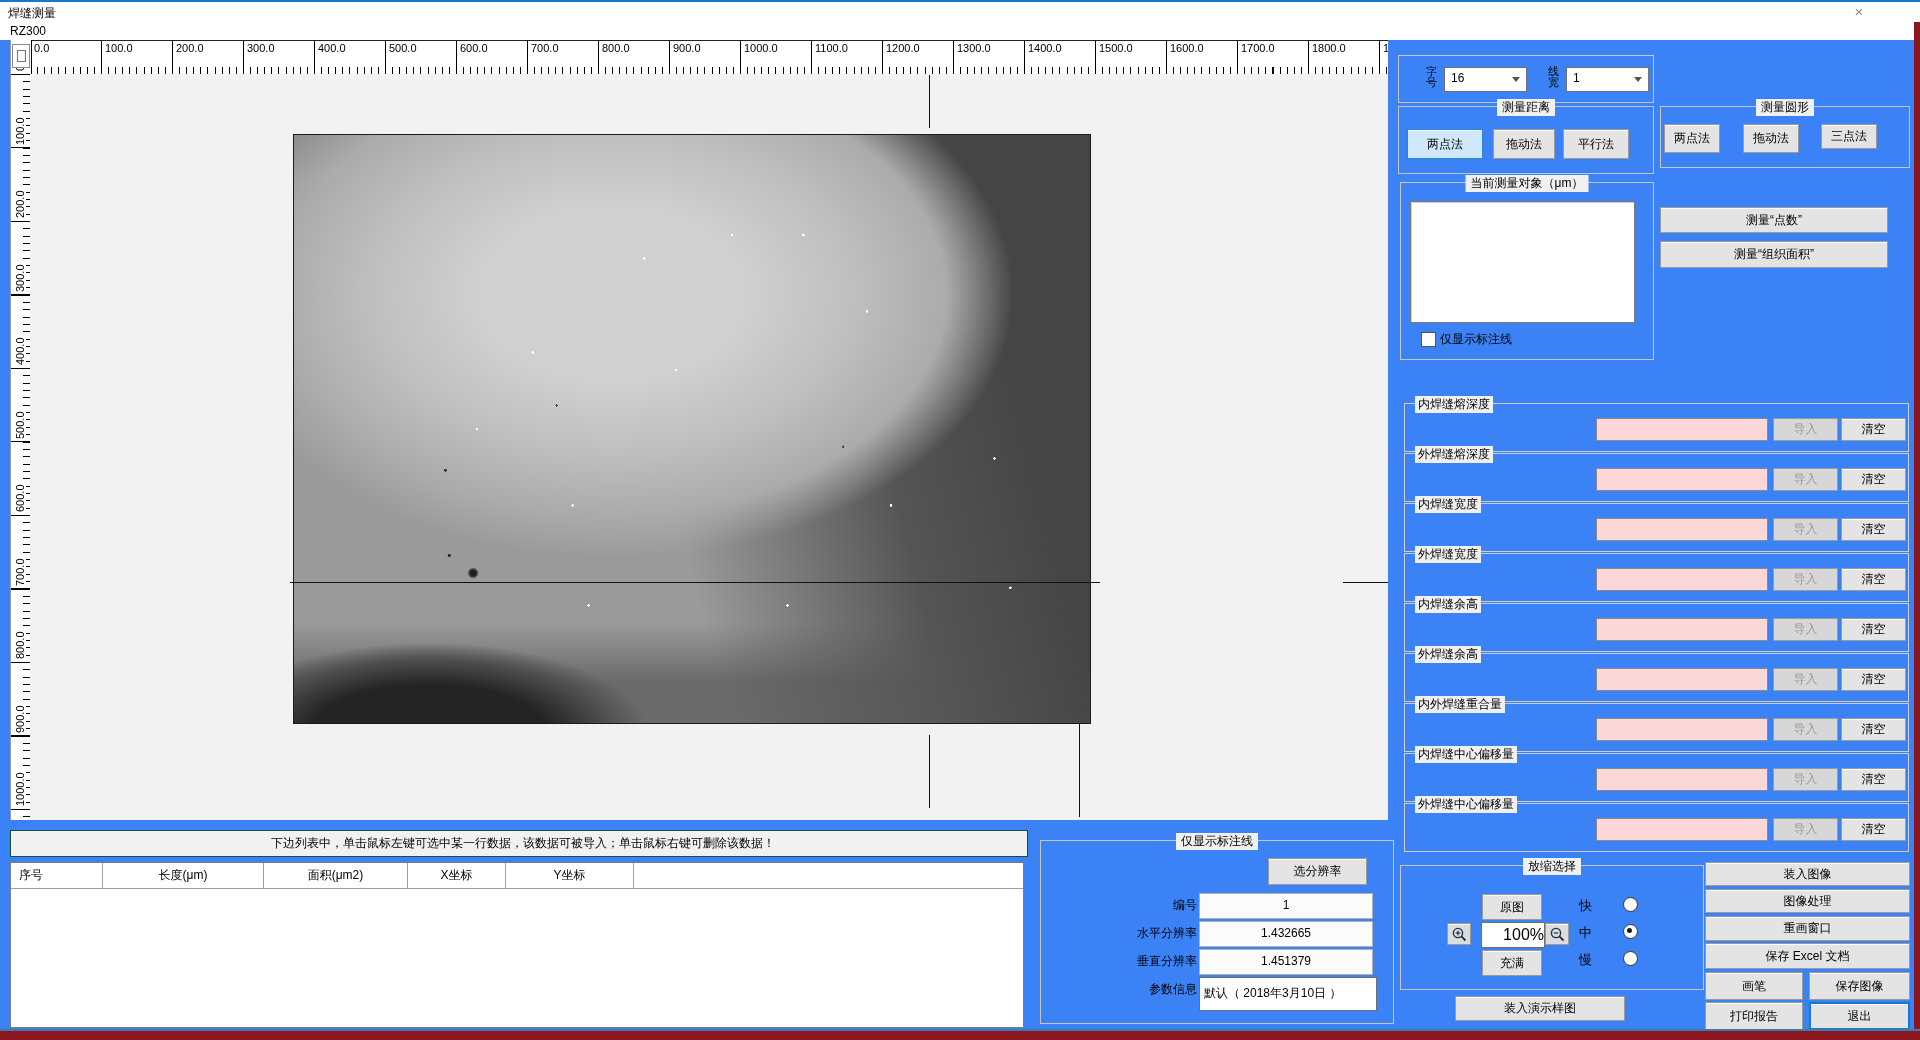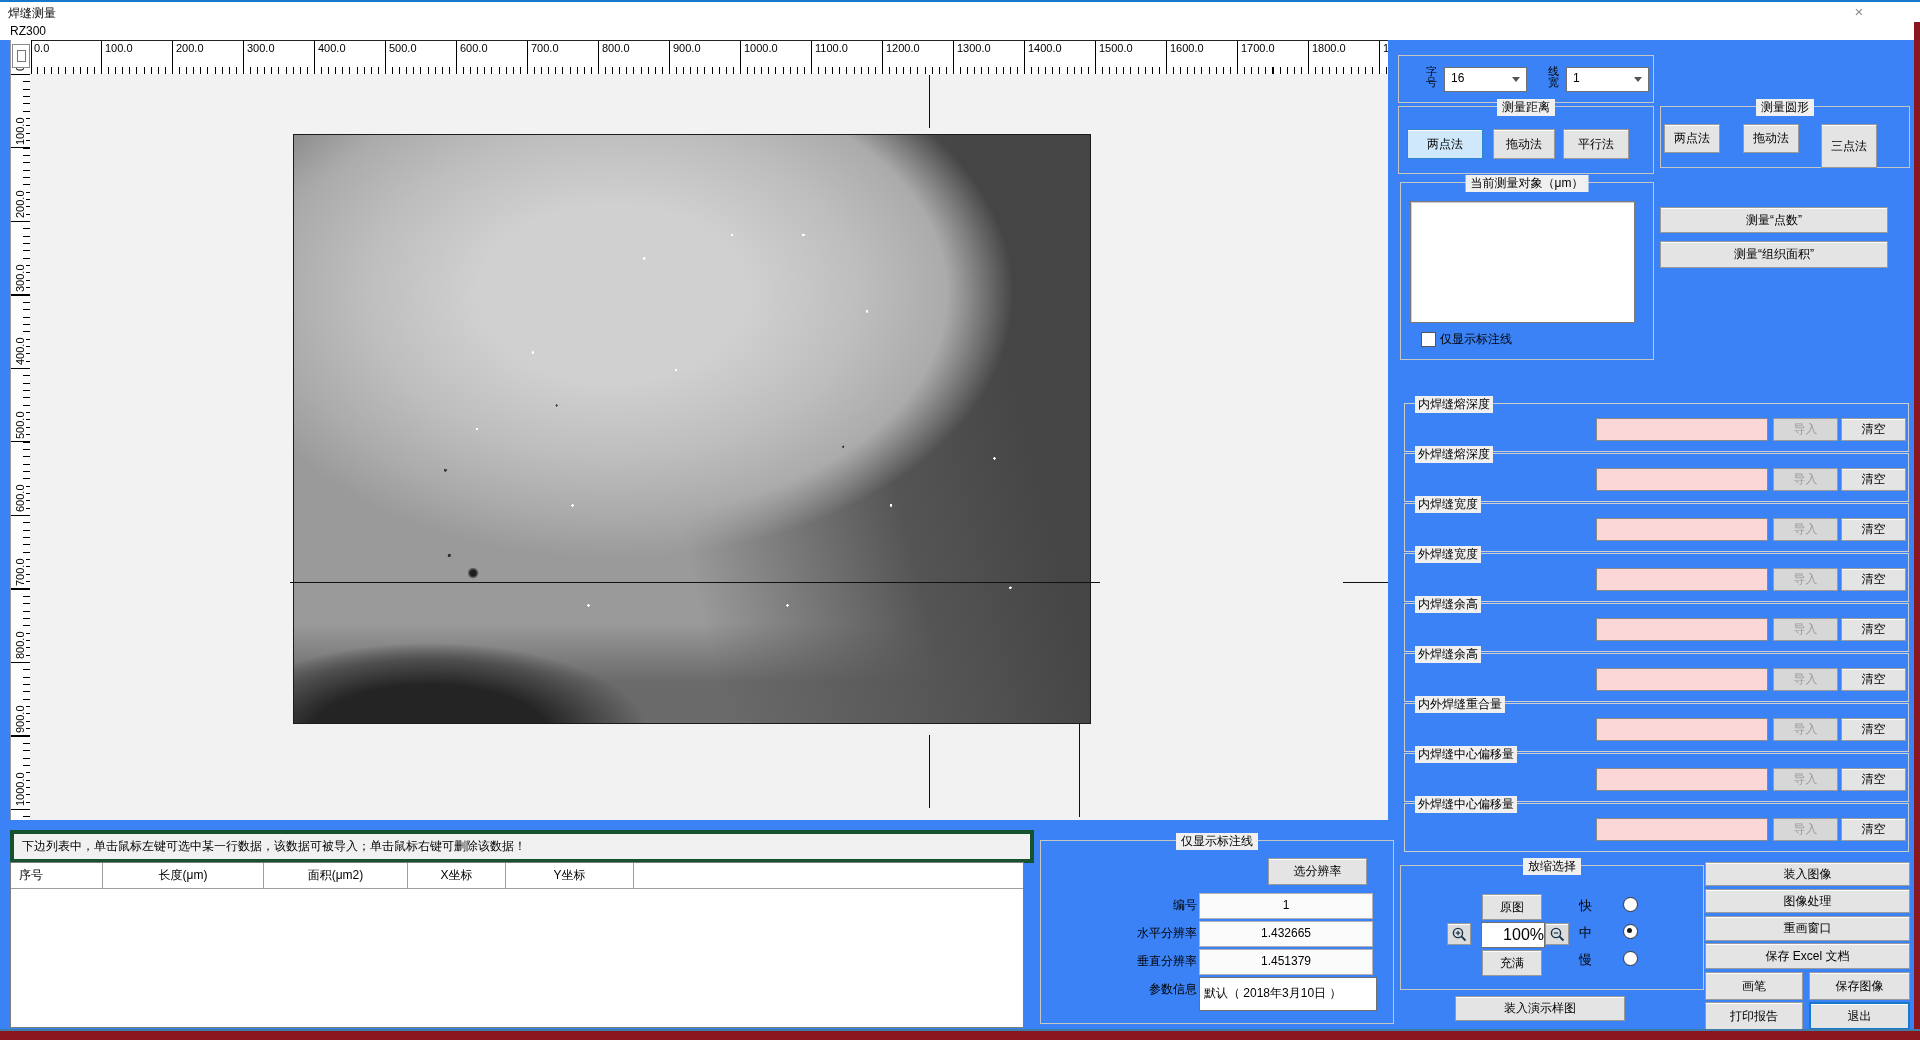--- a/index.html
+++ b/index.html
@@ -81,21 +81,21 @@
   .checkbox{position:absolute;width:13px;height:13px;background:#fff;border:1px solid #555;}
   
   .m-row{position:absolute;left:1404px;width:503px;height:47px;border:1px solid #cecece;}
   .m-label{position:absolute;left:10px;top:-8px;background:#f0f0f0;padding:0 3px;font-size:12px;white-space:nowrap;}
   .m-input{position:absolute;left:191px;top:14px;width:164px;height:21px;background:var(--input_pink);
     border:1px solid #8a8a8a;font-family:inherit;font-size:12px;padding:0 3px;}
   .m-import{left:368px;top:14px;width:65px;height:23px;}
   .m-clear{left:436px;top:14px;width:65px;height:23px;}
   
   .instruction{position:absolute;left:10px;top:830px;width:1008px;height:25px;background:#f1f1f1;
-    border:4px solid #14532d;line-height:24px;padding-left:8px;font-size:12px;}
+    border:1px solid #14532d;line-height:24px;padding-left:8px;font-size:12px;text-align:center;}
   .dtable{position:absolute;left:10px;top:862px;width:1012px;height:164px;background:#fff;border:1px solid #7c7c7c;}
   .tbl-head{position:absolute;left:0;top:0;right:0;height:25px;display:flex;border-bottom:1px solid #9e9e9e;}
   .th{border-right:1px solid #9e9e9e;line-height:24px;text-align:center;font-size:12px;flex:0 0 auto;}
   .th.first{text-align:left;padding-left:8px;}
   .th.fill{flex:1 1 auto;border-right:none;}
   
   .hw-label{position:absolute;left:0;width:156px;text-align:right;font-size:12px;line-height:24px;}
   .hw-val{position:absolute;left:158px;width:172px;background:#fbfbfb;border:1px solid #b2b2b2;
     text-align:center;font-size:12px;}
   .hw-val.strong{background:#fff;border:1px solid #6f6f6f;text-align:left;padding-left:4px;}
@@ -201,21 +201,21 @@
         <button class="btn" style="left: 94px; top: 22px; width: 62px; height: 30px;">拖动法</button>
         <button class="btn" style="left: 164px; top: 22px; width: 66px; height: 30px;">平行法</button>
       </div>
   </div>
 
   <div class="gbox" style="left:1660px;top:106px;width:248px;height:60px;">
     <span class="gb-title gb-center">测量圆形</span>
     <div class="circ-btns">
         <button class="btn" style="left: 3px; top: 17px; width: 56px; height: 29px;">两点法</button>
         <button class="btn" style="left: 82px; top: 17px; width: 56px; height: 29px;">拖动法</button>
-        <button class="btn" style="left: 160px; top: 17px; width: 56px; height: 44px;">三点法</button>
+        <button class="btn" style="left: 160px; top: 17px; width: 56px; height: 25px;">三点法</button>
       </div>
   </div>
 
   <div class="gbox" style="left:1400px;top:182px;width:252px;height:176px;">
     <span class="gb-title gb-center">当前测量对象（μm）</span>
     <div class="listbox"></div>
     <div class="checkbox" style="left:20px;top:149px;"></div>
     <span style="position:absolute;left:39px;top:148px;font-size:12px;">仅显示标注线</span>
   </div>
 

